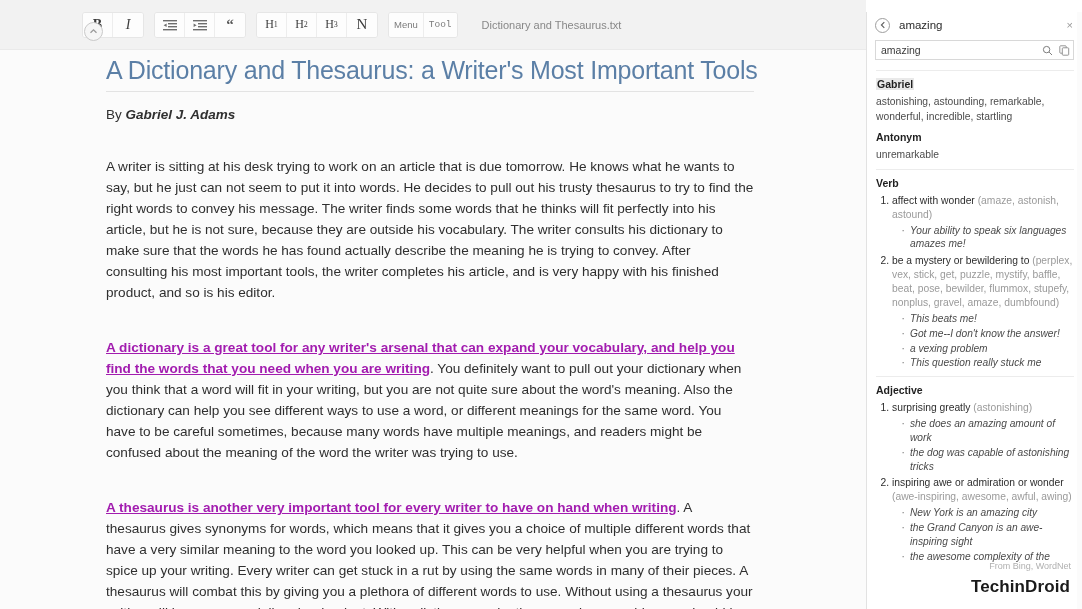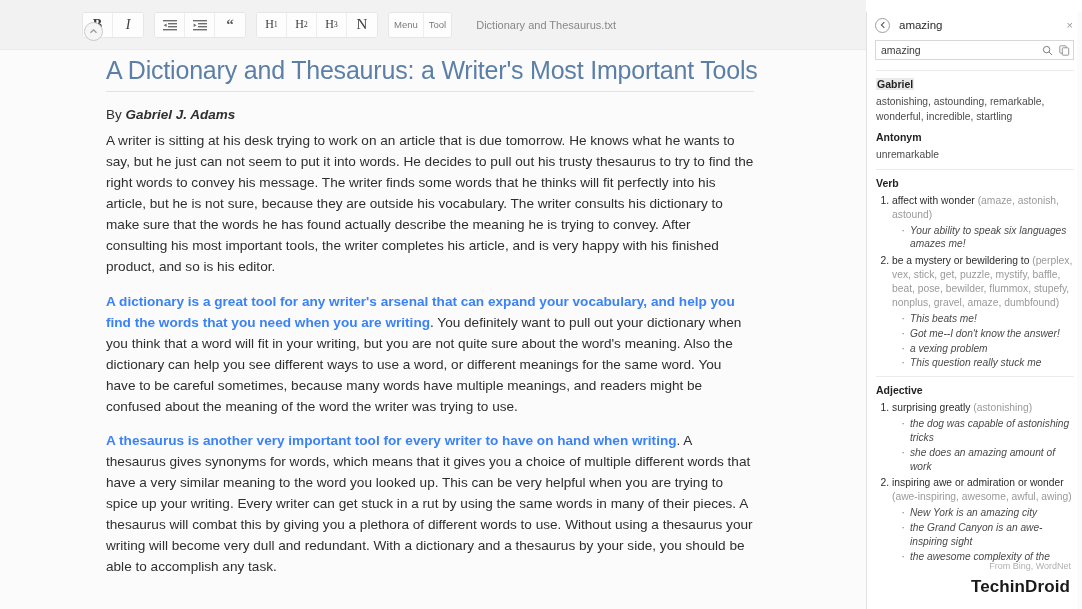--- a/index.html
+++ b/index.html
@@ -41,21 +41,21 @@
     margin-right:10px; height:26px; overflow:hidden;
   }
   .tb-btn {
     min-width:30px; height:24px;
     display:flex; align-items:center; justify-content:center;
     font-size:13px; color:#3c3c3c;
     border-right:1px solid #ededed;
     background:#fdfdfd; cursor:pointer;
     padding:0 5px;
   }
-  .tb-btn:last-child { border-right:none; }
+  .tb-btn:last-child { border-right:none;font-family:Liberation Mono, monospace; }
   .tb-btn.bold { font-weight:bold; font-family:"Liberation Serif", serif; font-size:14px; }
   .tb-btn.italic { font-style:italic; font-family:"Liberation Serif", serif; font-size:14px; }
   .tb-btn.head { font-family:"Liberation Serif", serif; font-size:12px; }
   .tb-btn.head sub { font-size:8px; }
   .tb-btn.nstyle { font-family:"Liberation Serif", serif; font-size:15px; }
   .tb-btn.small-lbl { font-size:9.5px; color:#7b7b7b; min-width:26px; }
   .tb-btn.quote { font-family:"Liberation Serif", serif; font-size:15px; font-weight:bold; color:#555; }
 
   #file-name {
     font-size:11px; color:#888; margin-left:14px; white-space:nowrap;
@@ -75,23 +75,23 @@
     padding-bottom:6px;
     border-bottom:1px solid #e3e3e3;
     white-space:nowrap;
   }
   #doc-byline {
     font-size:13.5px; color:#303030; margin-top:15px;
   }
   #doc-byline .author { font-style:italic; font-weight:bold; }
   .doc-para {
     font-size:13.6px; line-height:21px; color:#2f2f2f;
-    margin-top:8px; text-align:left;
-  }
-  .doc-para b { font-weight:bold; color:#3b82f6; }
+    margin-top:34px; text-align:left;
+  }
+  .doc-para b { font-weight:bold; color:#a21caf;text-decoration:underline; }
 
   
   #side-pane {
     position:absolute; left:866px; top:12px; width:216px; height:609px;
     background:#ffffff;
     border-left:1px solid #e2e2e2;
     overflow:hidden;
   }
   #side-head {
     position:relative; height:26px;
@@ -307,22 +307,22 @@
             <li>Got me--I don't know the answer!</li>
             <li>a vexing problem</li>
             <li>This question really stuck me</li>
           </ul></li>
       </ol>
 
     <div class="sec-rule"></div>
     <div class="sec-head">Adjective</div>
     <ol class="senses" id="adj-senses">
         <li><span>surprising greatly </span><span class="syns">(astonishing)</span><ul class="examples">
+            <li>she does an amazing amount of work</li>
             <li>the dog was capable of astonishing tricks</li>
-            <li>she does an amazing amount of work</li>
           </ul></li>
         <li><span>inspiring awe or admiration or wonder </span><span class="syns">(awe-inspiring, awesome, awful, awing)</span><ul class="examples">
             <li>New York is an amazing city</li>
             <li>the Grand Canyon is an awe-inspiring sight</li>
             <li>the awesome complexity of the universe</li>
           </ul></li>
       </ol>
   </div>
 
   <div id="side-credit">From Bing, WordNet</div>

